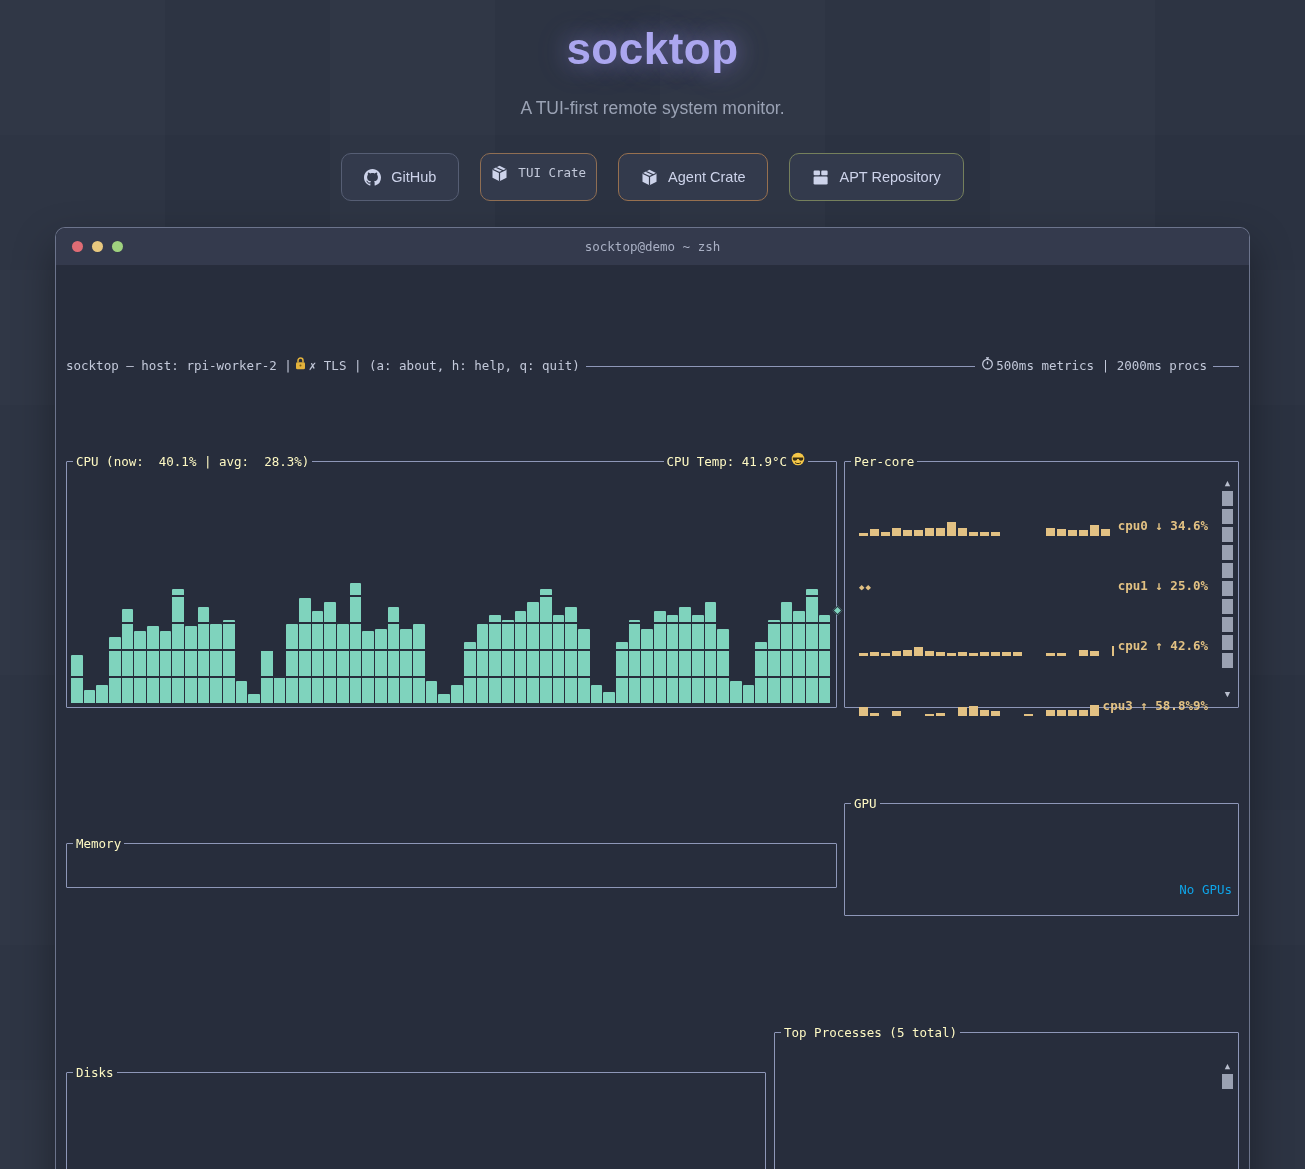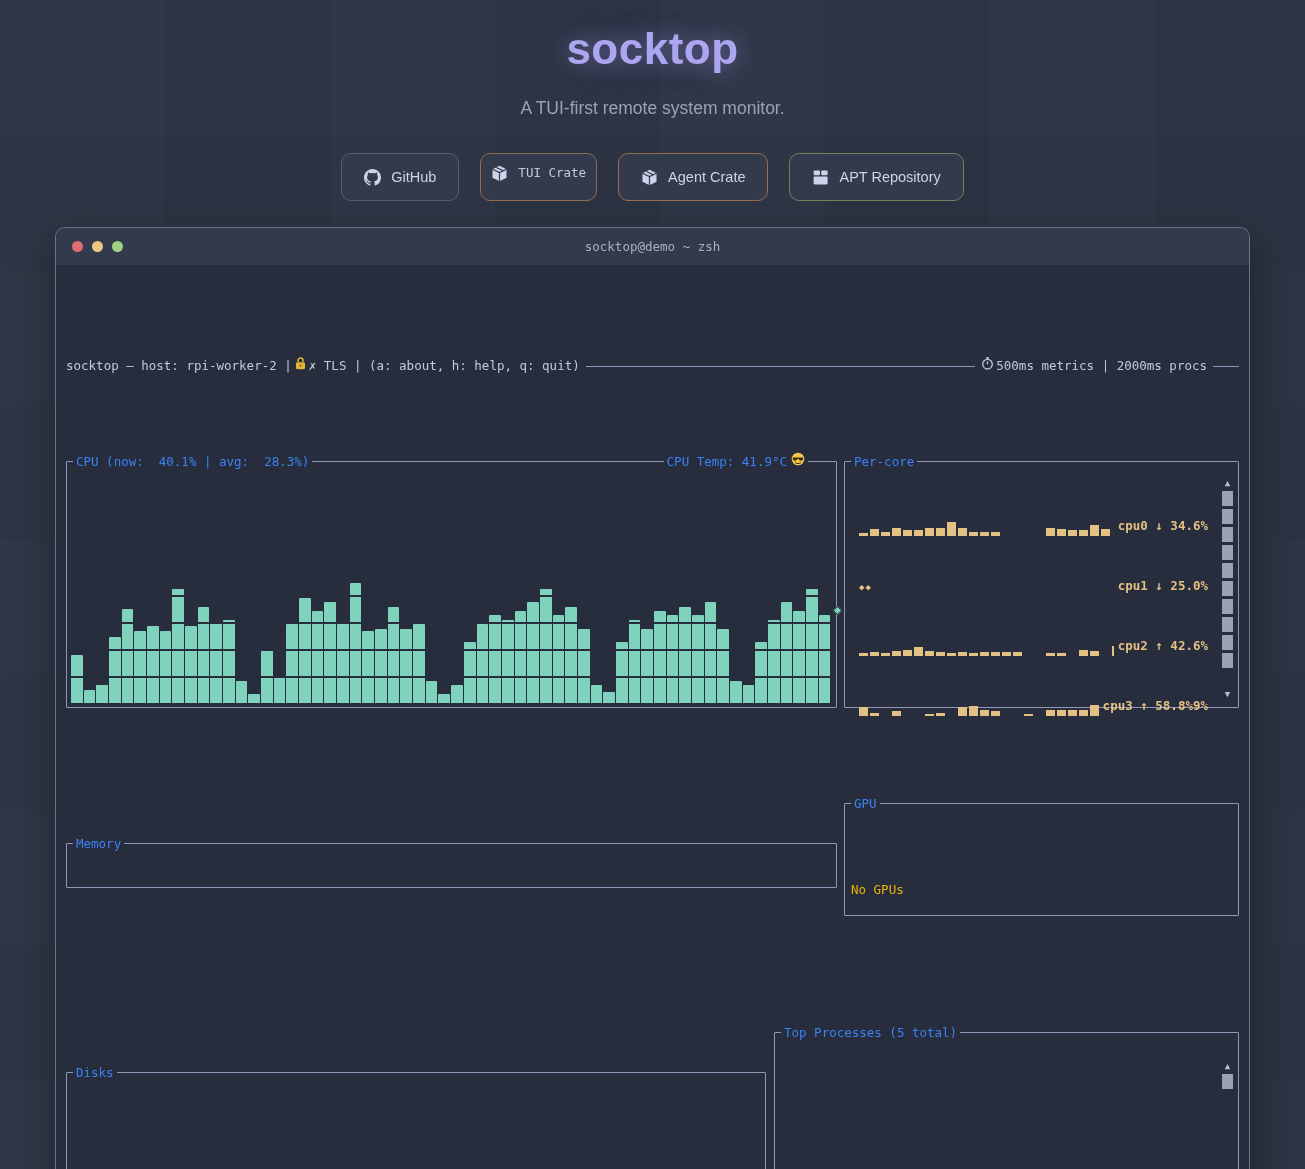--- a/index.html
+++ b/index.html
@@ -56,21 +56,21 @@
   }
   .statusbar { display:flex; align-items:center; height:22px; margin-bottom:4px; }
   .statusbar .seg { white-space:pre; }
   .rule { flex:1; border-top:1px solid #8e97b8; margin:1px 6px 0; }
   .rule-end { width:26px; border-top:1px solid #8e97b8; margin-top:1px; margin-left:6px; }
   .panel {
     position:relative; border:1px solid #8e97b8; border-radius:1px;
   }
   .ptitle {
     position:absolute; top:-10px; left:6px; background:#272d3c; padding:0 3px;
-    color:#3b82f6; white-space:pre; display:flex; align-items:center; gap:4px;
+    color:#fef9c3; white-space:pre; display:flex; align-items:center; gap:4px;
   }
   .ptitle-right { left:auto; right:28px; }
   .rowA { display:flex; gap:7px; margin-bottom:15px; }
   .rowB { display:flex; gap:7px; margin-bottom:9px; }
   .rowC { display:flex; gap:8px; }
   
   .cpu-panel { width:771px; height:247px; }
   .chart { position:absolute; left:4px; right:5px; bottom:4px; top:22px; display:flex; align-items:flex-end; }
   .chart .bar { flex:1; margin-right:1px; border-radius:1px 1px 0 0; }
   .cpu-grid .bar {
@@ -100,22 +100,22 @@
   .gauge { position:absolute; left:4px; right:4px; top:20px; bottom:4px; }
   .gfill {
     position:absolute; left:0; top:0; bottom:0; border-radius:1px;
   }
   .glabel { position:absolute; left:0; right:0; top:0; bottom:0; display:flex; align-items:center; justify-content:center; }
   .stripe-pink  { background-image:repeating-linear-gradient(to right, rgba(0,0,0,0) 0 9px, rgba(80,40,70,.35) 9px 10px); }
   
   .colL-top { width:771px; }
   .colL-bot { width:700px; }
   .flex1 { flex:1; }
-  .gpu-panel { height:113px; }
-  .gpu-body { padding:16px 6px 0; color:#eab308; }
+  .gpu-panel { height:113px;text-align:right; }
+  .gpu-body { padding:16px 6px 0; color:#0ea5e9; }
   
   .disks-panel { height:185px; }
   
   .proc-panel { flex:1; height:385px; }
   .proc-table { position:absolute; left:6px; right:24px; top:18px; }
   .emoji-ico { display:inline-block; vertical-align:-2px; }
 </style>
 </head>
 <body>
 

